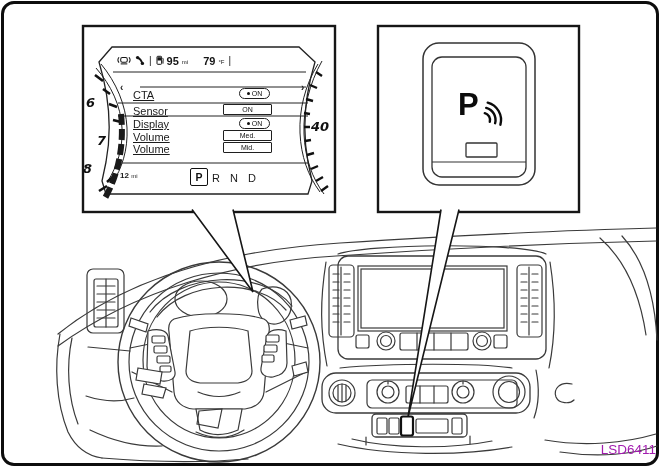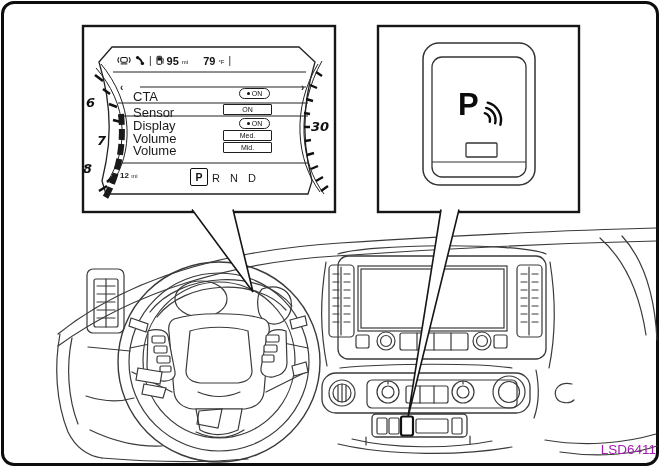--- a/index.html
+++ b/index.html
@@ -8,21 +8,21 @@
   .frame{position:absolute;left:1px;top:1px;right:1px;bottom:1px;
          border:3px solid #0d0d0d;border-radius:13px;pointer-events:none;}
   svg.art{position:absolute;left:0;top:0;}
   .lbl{position:absolute;color:#1b1b1b;line-height:1;white-space:nowrap;}
   .status{position:absolute;left:116px;top:54px;height:13px;display:flex;align-items:center;gap:3px;color:#141414;}
   .status .num{font-size:11px;font-weight:700;}
   .status .unit{font-size:6px;margin-top:3px;}
   .status .bar{font-size:10px;font-weight:300;margin:0 1px;}
   .menu-title{left:140px;top:75px;width:146px;text-align:center;font-size:8.5px;letter-spacing:.3px;}
   .arrow{font-size:10px;font-weight:700;color:#222;}
-  .rowlbl{font-size:13px;left:133px;}
+  .rowlbl{font-size:11px;left:133px;text-decoration:underline;}
   .vbox{position:absolute;box-sizing:border-box;height:11px;background:#fff;border:1.2px solid #1f1f1f;
         display:flex;align-items:center;justify-content:center;font-size:7px;color:#101010;}
   .pill{left:239px;width:31px;border-radius:6px;gap:2px;}
   .rbox{left:223px;width:49px;border-radius:1px;}
   .dot{width:3px;height:3px;border-radius:50%;background:#101010;}
   .gnum{position:absolute;font-weight:bold;font-style:italic;font-size:13px;color:#101010;
         font-family:"DejaVu Sans",sans-serif;}
   .trip{left:120px;top:172px;font-size:8px;font-weight:600;}
   .trip .unit{font-size:6px;font-weight:400;}
   .pgear{position:absolute;left:190px;top:168px;width:16px;height:16px;border:1.6px solid #101010;
@@ -259,21 +259,21 @@
   </div>
 
   <div class="lbl rowlbl" style="top:143.5px">Volume</div>
   <div class="vbox rbox" style="top:142px">
     <span>Mid.</span>
   </div>
 
   <div class="gnum" style="left:86px;top:95px">6</div>
   <div class="gnum" style="left:97px;top:133px">7</div>
   <div class="gnum" style="left:83px;top:161px">8</div>
-  <div class="gnum" style="left:311px;top:119px">30</div>
+  <div class="gnum" style="left:311px;top:119px">40</div>
 
   <div class="lbl trip">
     <span>12</span>
     <span class="unit">mi</span>
   </div>
   <div class="pgear">P</div>
   <div class="lbl gears">R N D</div>
 
   <div class="bigp">P</div>
 

